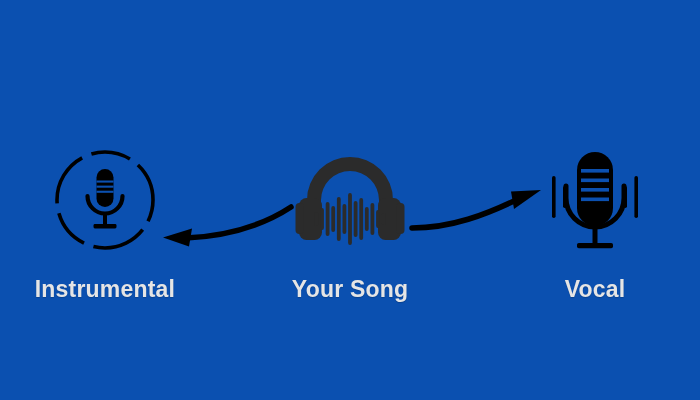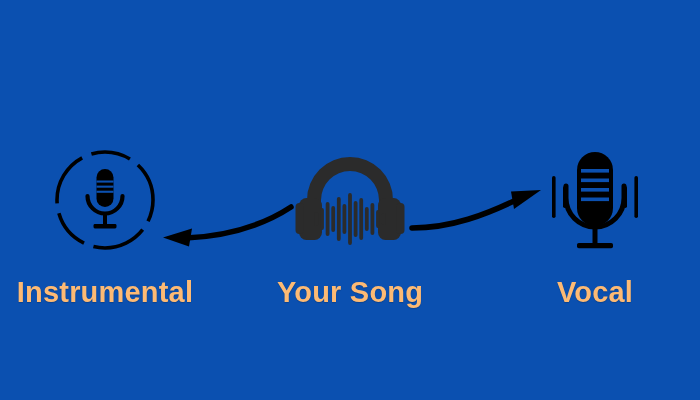--- a/index.html
+++ b/index.html
@@ -20,24 +20,24 @@
   }
   #diagram {
     position: absolute;
     inset: 0;
     width: 700px;
     height: 400px;
     display: block;
   }
   .node-label {
     position: absolute;
-    color: #fdba74;
+    color: #e5e5e5;
     font-family: "Liberation Sans", sans-serif;
     font-weight: bold;
-    font-size: 29px;
+    font-size: 23px;
     letter-spacing: 0.2px;
     line-height: 1;
     white-space: nowrap;
     transform: translate(-50%, 0);
     text-shadow: 0 1px 1px rgba(0,0,0,0.18);
   }
   #label-instrumental { left: 105px; top: 278px; }
   #label-your-song    { left: 350px; top: 278px; }
   #label-vocal        { left: 595px; top: 278px; }
 </style>

